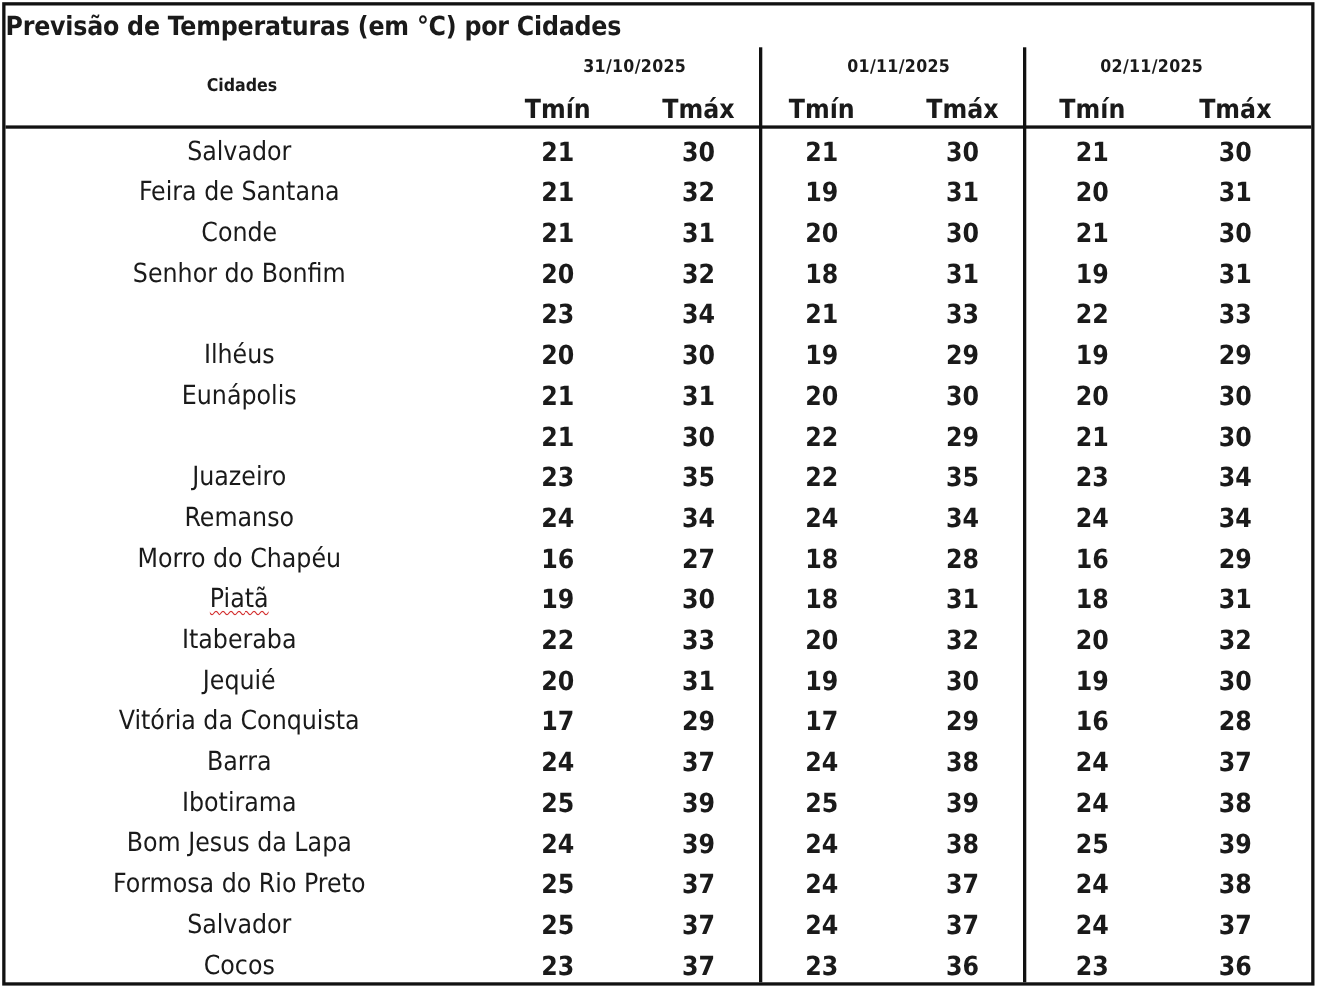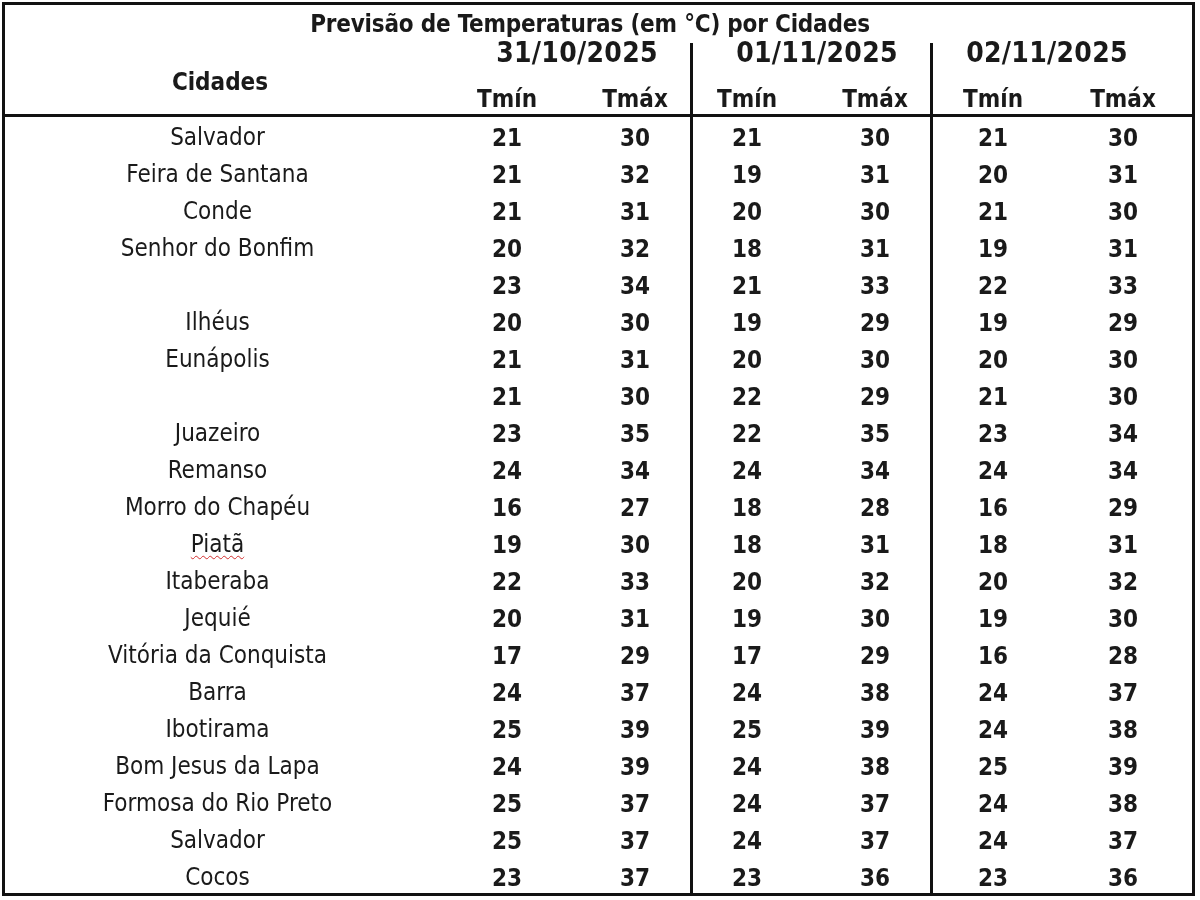--- a/index.html
+++ b/index.html
@@ -40,41 +40,41 @@
       bottom: 0;
     }
     .vdiv.d1 { left: 685px; }
     .vdiv.d2 { left: 925px; }
 
     .title {
       position: absolute;
       left: 0;
       top: 5px;
       width: 1170px;
-      text-align: center;
+      text-align: left;
       font-weight: bold;
       font-size: 24px;
       letter-spacing: -0.2px;
     }
     .cidades-head {
       position: absolute;
       left: 150px;
       top: 63px;
       width: 130px;
       text-align: center;
       font-weight: bold;
-      font-size: 24px;
+      font-size: 16px;
     }
     .date {
       position: absolute;
-      top: 31px;
+      top: 45px;
       width: 200px;
       text-align: center;
       font-weight: bold;
-      font-size: 28px;
+      font-size: 16px;
       letter-spacing: 0.3px;
     }
     .sub {
       position: absolute;
       top: 80px;
       width: 90px;
       text-align: center;
       font-weight: bold;
       font-size: 24px;
     }

